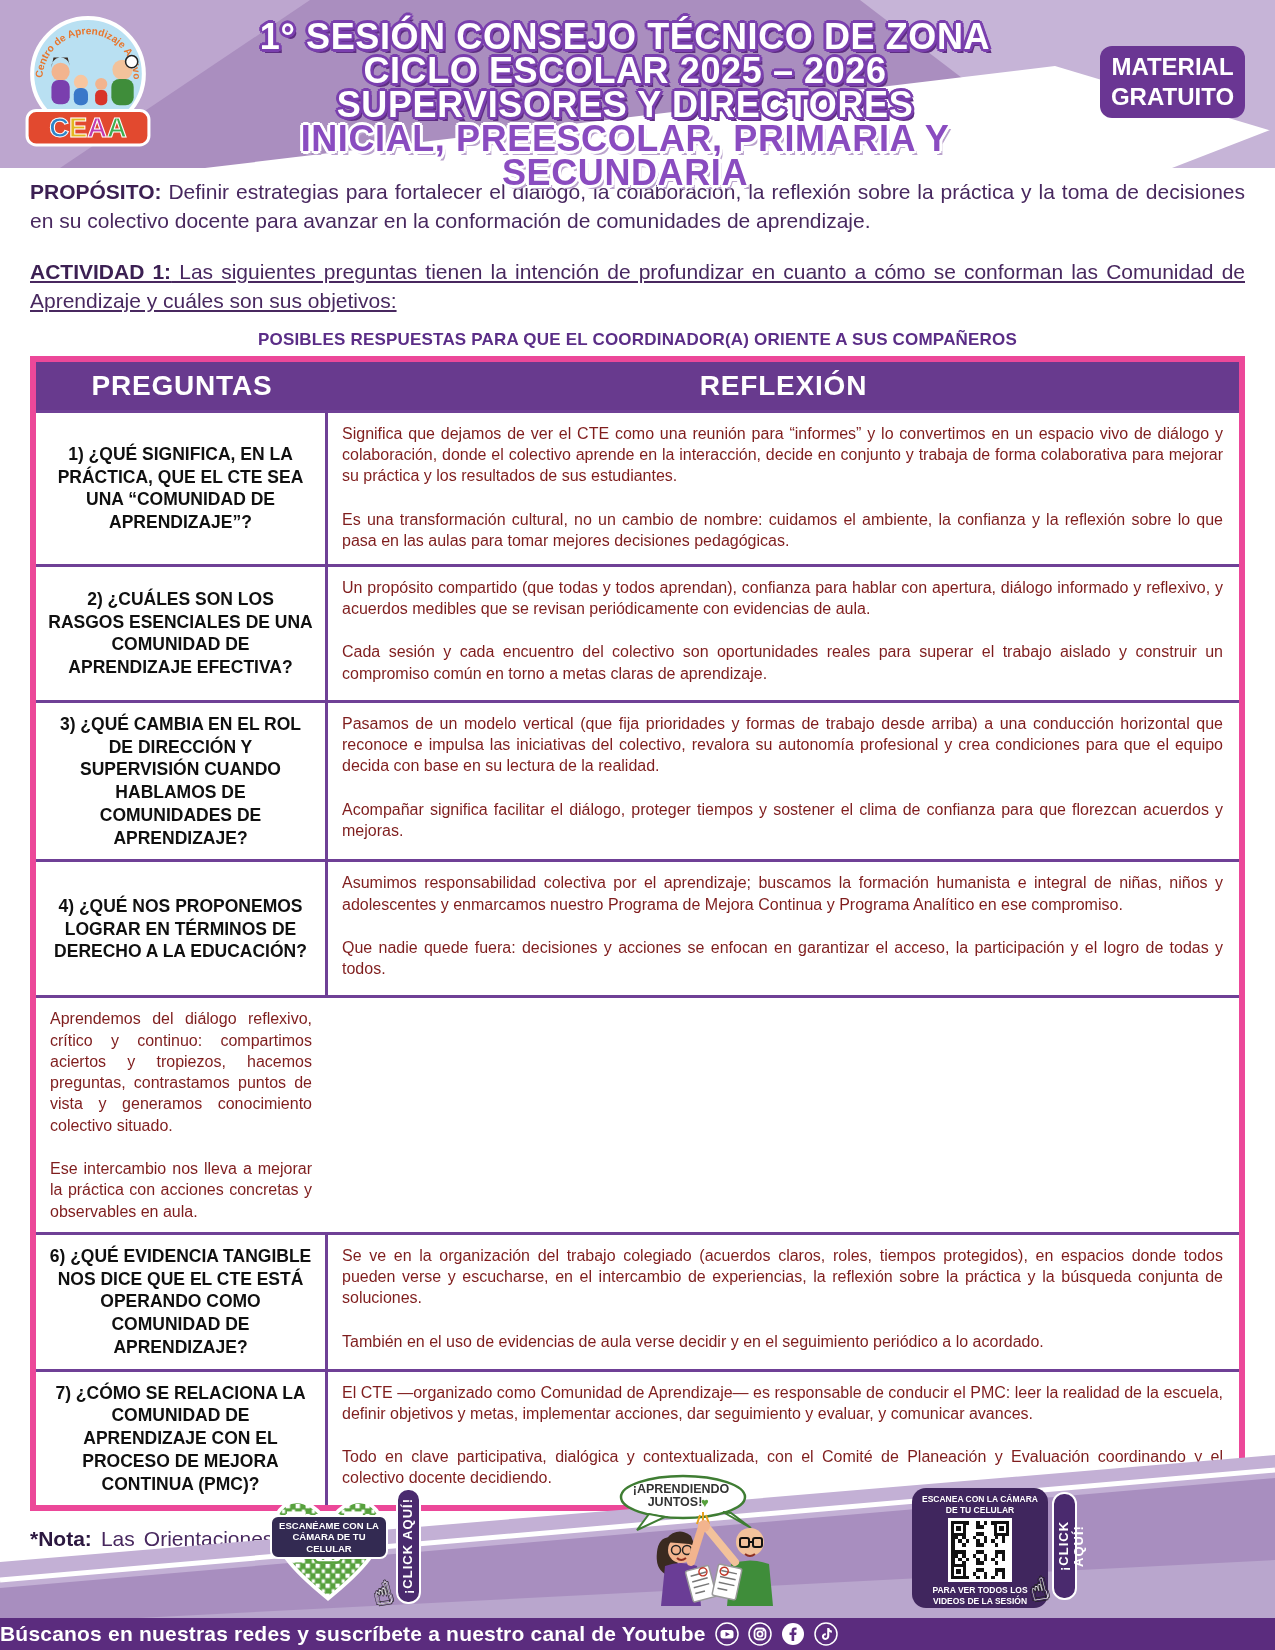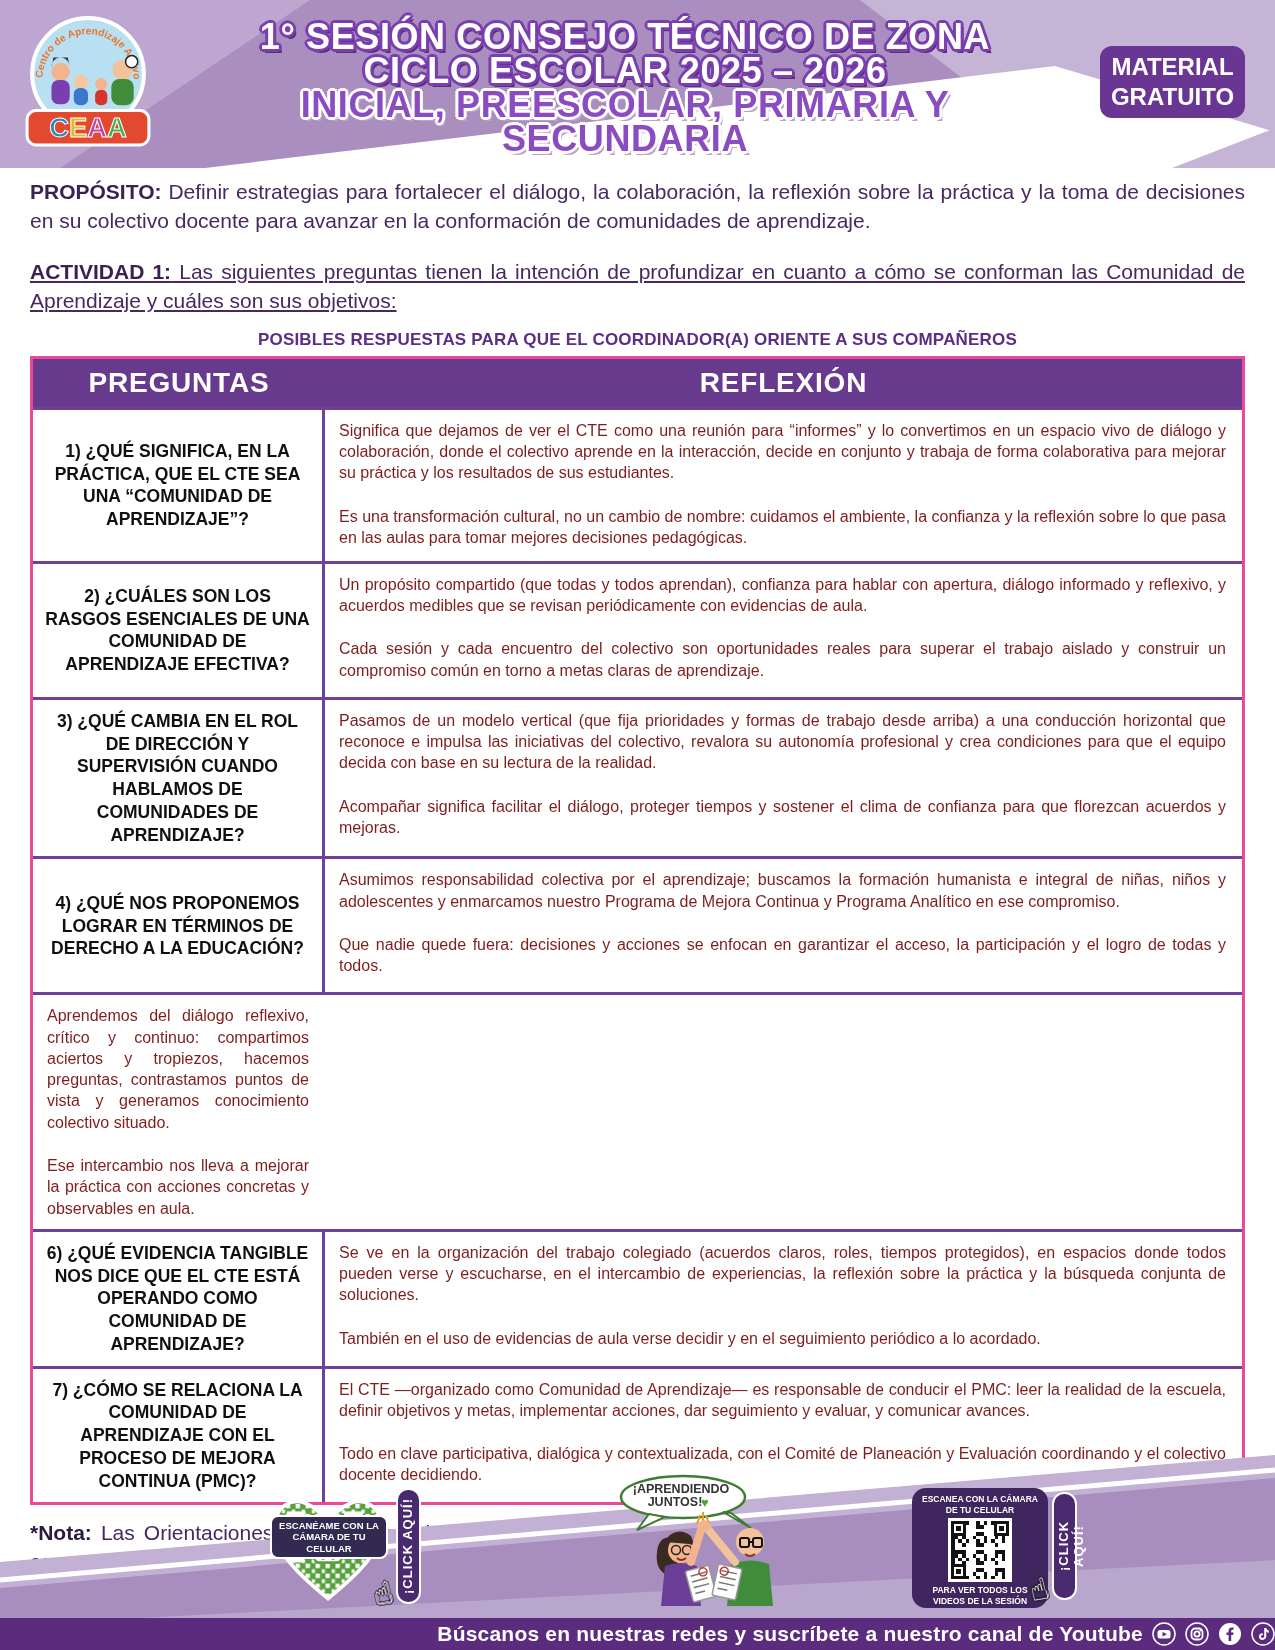--- a/index.html
+++ b/index.html
@@ -22,21 +22,21 @@
     border-radius:12px; text-align:center; font-weight:800; font-size:24px; line-height:30px;
     padding:6px 6px; z-index:3; }
 
   
   .intro { margin:5px 30px 0; color:#48285f; font-size:21px; line-height:1.38; text-align:justify; }
   .intro b { color:#3c2053; }
   .actividad { margin-top:22px;text-decoration:underline; }
 
   
   .table-caption { margin:14px 30px 0; text-align:center; color:#5b2d87; font-weight:800; font-size:17px; letter-spacing:.2px; }
-  .qa-table { margin:6px 30px 12px; border:3px solid #ec4899; }
+  .qa-table { margin:6px 30px 12px; border:6px solid #ec4899; }
   .qa-head { display:grid; grid-template-columns:292px 1fr; background:#683a8e; color:#fff; }
   .qa-head > div { padding:8px 0; text-align:center; font-size:28px; font-weight:800; letter-spacing:.8px; }
   .qa-row { display:grid; grid-template-columns:292px 1fr; border-top:3px solid #6f4096; background:#fff; min-height:136px; }
   .qa-body .qa-row:nth-child(1) { min-height:154px; }
   .q-cell { border-right:3px solid #6f4096; display:flex; align-items:center; justify-content:center; padding:10px 12px; text-align:center; }
   .q-text { font-weight:800; font-size:17.5px; line-height:1.3; color:#101010; }
   .r-cell { padding:10px 16px 10px 14px; font-size:16px; line-height:1.33; color:#7f1d1d; text-align:justify; }
   .r-cell p { margin:0; }
   .r-cell p + p { margin-top:22px; }
 
@@ -71,21 +71,21 @@
   .qr-grid { position:relative; width:64px; height:64px; margin:3px auto; background:#fff;
     display:grid; grid-template-columns:repeat(16,1fr); grid-auto-rows:1fr; padding:3px; }
   .qr-grid .on { background:#111; }
   .finder { position:absolute; width:15px; height:15px; border:3px solid #111; background:#fff; }
   .finder::after { content:""; position:absolute; inset:2px; background:#111; }
   .finder.tl { left:3px; top:3px; } .finder.tr { right:3px; top:3px; } .finder.bl { left:3px; bottom:3px; }
   .right-qr .ribbon { left:140px; top:4px; height:108px; width:25px; }
   .right-qr .cursor-hand { left:118px; top:84px; }
 
   .social-bar { position:absolute; left:0; top:1618px; width:1275px; height:32px; background:#5b2c7e;
-    display:flex; align-items:center; justify-content:flex-end; gap:9px; z-index:4; }
+    display:flex; align-items:center; justify-content:flex-start; gap:9px; z-index:4; }
   .social-bar .bar-text { color:#fff; font-weight:800; font-size:21px; letter-spacing:.2px; }
   .social-icon { width:24px; height:24px; display:block; }
 </style>
 </head>
 <body>
 
 <div class="page">
 
   <div class="header">
     <svg class="header-bg" viewBox="0 0 1275 168" preserveAspectRatio="none">
@@ -116,20 +116,21 @@
       <circle cx="108" cy="48" r="6" fill="#ffffff" stroke="#222222" stroke-width="1.5"></circle>
       <rect x="5" y="96" width="120" height="34" rx="9" fill="#e2492f" stroke="#ffffff" stroke-width="3"></rect>
       <text x="65" y="122" text-anchor="middle" font-size="27" font-weight="bold" stroke="#ffffff" stroke-width="1">
         <tspan fill="#2e86c8">C</tspan><tspan fill="#e4b81f">E</tspan><tspan fill="#c23ab0">A</tspan><tspan fill="#3fae4f">A</tspan>
       </text>
     </svg>
 
     <div class="titles">
       <div class="title-line">1° SESIÓN CONSEJO TÉCNICO DE ZONA</div>
       <div class="title-line">CICLO ESCOLAR 2025 – 2026</div>
+      <div class="title-line">SUPERVISORES Y DIRECTORES</div>
       <div class="title-line alt">INICIAL, PREESCOLAR, PRIMARIA Y SECUNDARIA</div>
     </div>
 
     <div class="badge">
       <div>MATERIAL</div>
       <div>GRATUITO</div>
     </div>
   </div>
 
   <div style="height:173px;"></div>

